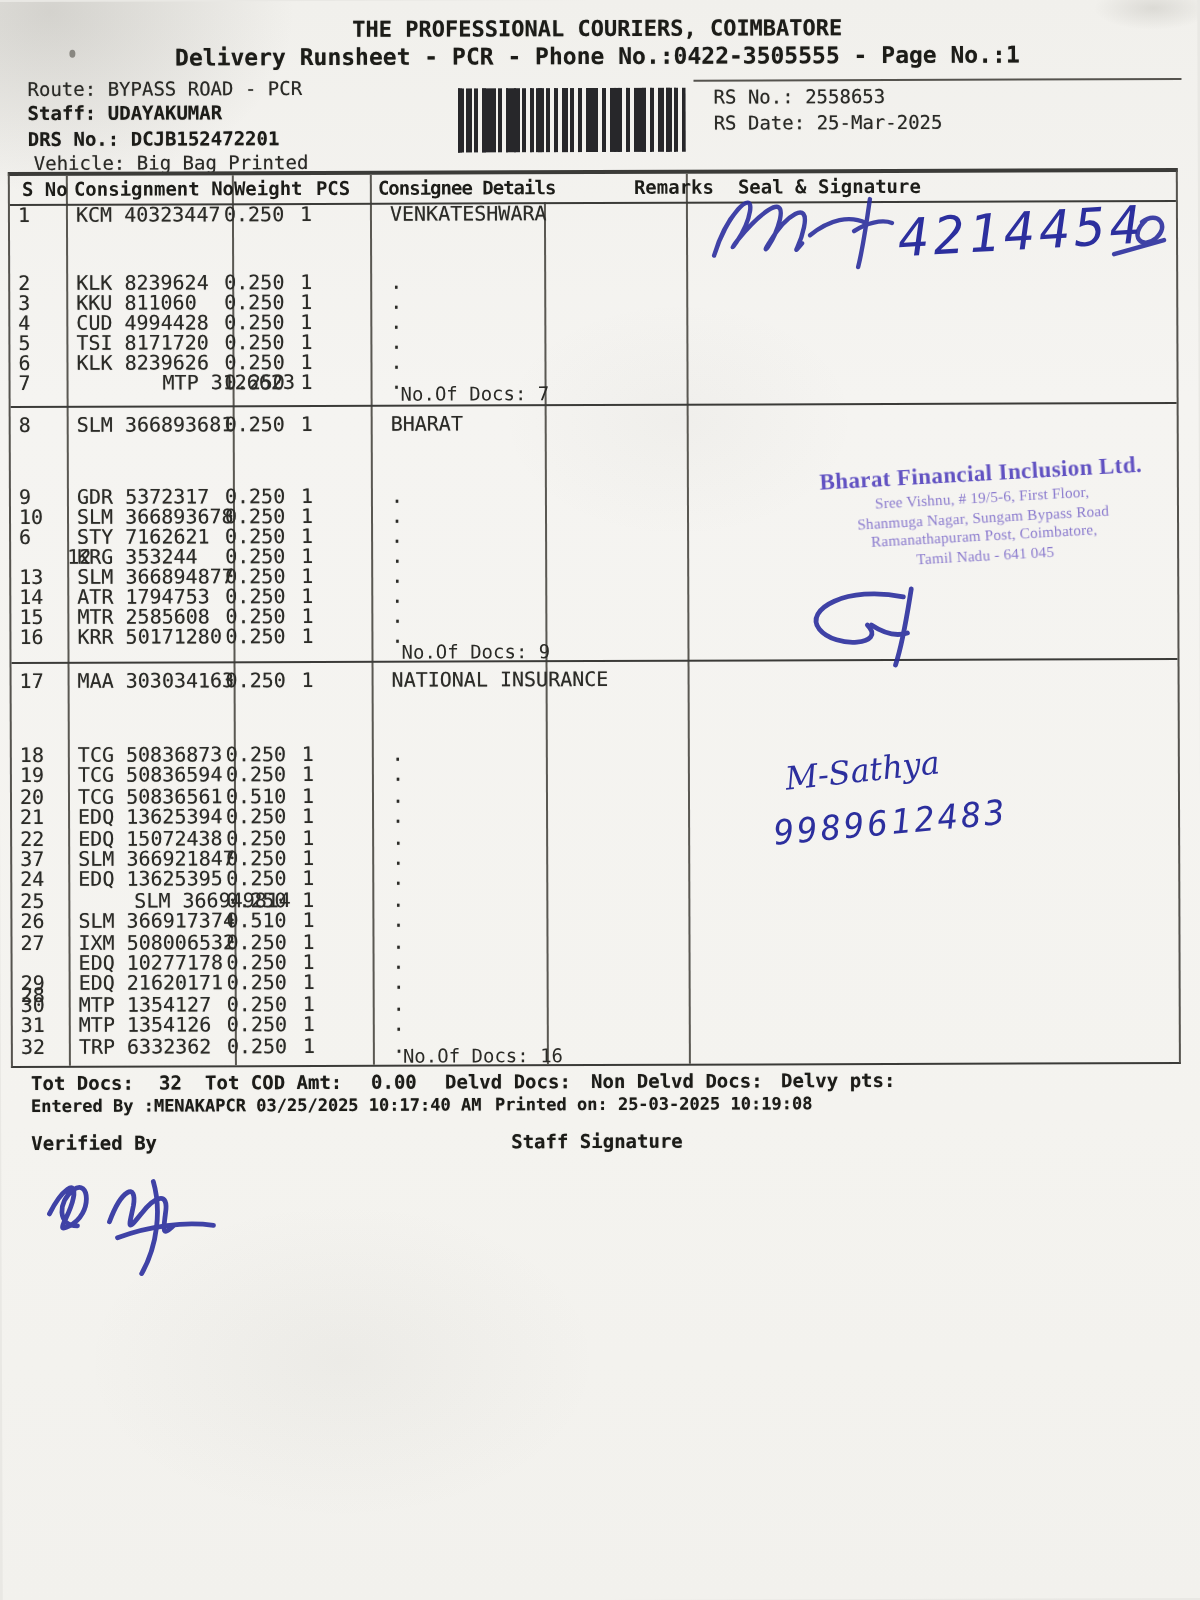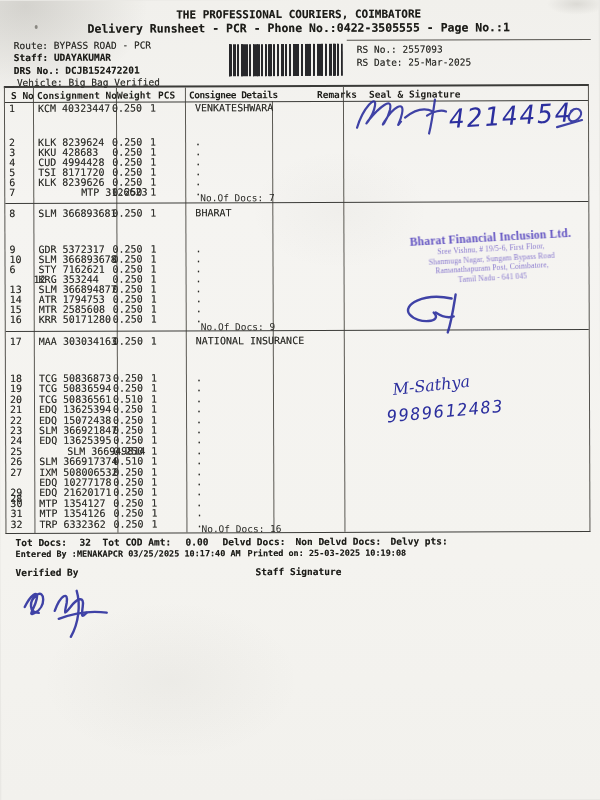--- a/index.html
+++ b/index.html
@@ -58,25 +58,25 @@
   <div class="stain st3"></div>
   <div class="stain st4"></div>
   <div class="stain st5"></div>
 
   <div class="txt b center" style="top:8px;font-size:11px;">THE PROFESSIONAL COURIERS, COIMBATORE</div>
   <div class="txt b center" style="top:21px;font-size:11.5px;">Delivery Runsheet - PCR - Phone No.:0422-3505555 - Page No.:1</div>
 
   <div class="txt" style="left:15px;top:39px;font-size:9.5px;"><span>Route:</span> <span>BYPASS ROAD - PCR</span></div>
   <div class="txt b" style="left:15px;top:51px;font-size:9.5px;"><span>Staff:</span> <span>UDAYAKUMAR</span></div>
   <div class="txt b" style="left:15px;top:64px;font-size:9.5px;"><span>DRS No.:</span> <span>DCJB152472201</span></div>
-  <div class="txt" style="left:18px;top:76px;font-size:9.5px;"><span>Vehicle:</span> <span>Big Bag Verified</span></div>
+  <div class="txt" style="left:18px;top:76px;font-size:9.5px;"><span>Vehicle:</span> <span>Big Bag Printed</span></div>
 
   <div class="barcode"></div>
   <div class="rs-topline"></div>
-  <div class="txt" style="left:358px;top:44px;font-size:9.5px;"><span>RS No.:</span> <span>2557093</span></div>
+  <div class="txt" style="left:358px;top:44px;font-size:9.5px;"><span>RS No.:</span> <span>2558653</span></div>
   <div class="txt" style="left:358px;top:57px;font-size:9.5px;"><span>RS Date:</span> <span>25-Mar-2025</span></div>
 
   <div class="table">
     <div class="vline" style="left:28px;"></div>
     <div class="vline" style="left:111px;"></div>
     <div class="vline" style="left:180px;"></div>
     <div class="vline" style="left:267px;top:14px;"></div>
     <div class="vline" style="left:338px;"></div>
     <div class="thead">
       <span style="left:6px;">S No</span>
@@ -98,21 +98,21 @@
           </div>
           <div class="row" style="top: 36px;">
             <span style="left: 4px;">2</span>
             <span style="left: 33px;">KLK 8239624</span>
             <span style="left: 107px;">0.250</span>
             <span style="left: 145px;">1</span>
             <span style="left: 190px;">.</span>
           </div>
           <div class="row" style="top: 46px;">
             <span style="left: 4px;">3</span>
-            <span style="left: 33px;">KKU 428683</span>
+            <span style="left: 33px;">KKU 811060</span>
             <span style="left: 107px;">0.250</span>
             <span style="left: 145px;">1</span>
             <span style="left: 190px;">.</span>
           </div>
           <div class="row" style="top: 56px;">
             <span style="left: 4px;">4</span>
             <span style="left: 33px;">CUD 4994428</span>
             <span style="left: 107px;">0.250</span>
             <span style="left: 145px;">1</span>
             <span style="left: 190px;">.</span>
@@ -243,21 +243,21 @@
             <span style="left: 190px;">.</span>
           </div>
           <div class="row" style="top: 83.6px;">
             <span style="left: 4px;">22</span>
             <span style="left: 33px;">EDQ 15072438</span>
             <span style="left: 107px;">0.250</span>
             <span style="left: 145px;">1</span>
             <span style="left: 190px;">.</span>
           </div>
           <div class="row" style="top: 94px;">
-            <span style="left: 4px;">23</span>
+            <span style="left: 4px;">37</span>
             <span style="left: 33px;">SLM 366921847</span>
             <span style="left: 107px;">0.250</span>
             <span style="left: 145px;">1</span>
             <span style="left: 190px;">.</span>
           </div>
           <div class="row" style="top: 104.4px;">
             <span style="left: 4px;">24</span>
             <span style="left: 33px;">EDQ 13625395</span>
             <span style="left: 107px;">0.250</span>
             <span style="left: 145px;">1</span>

